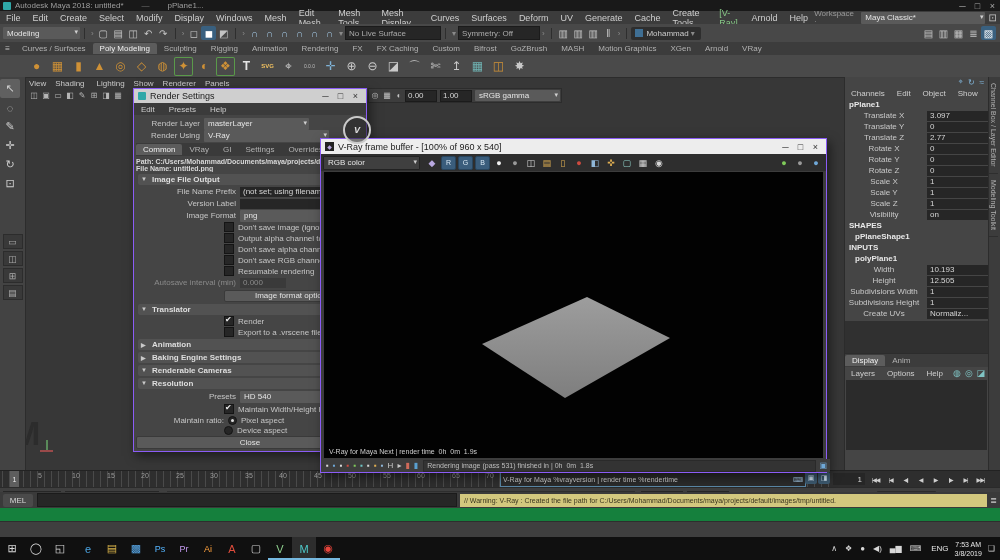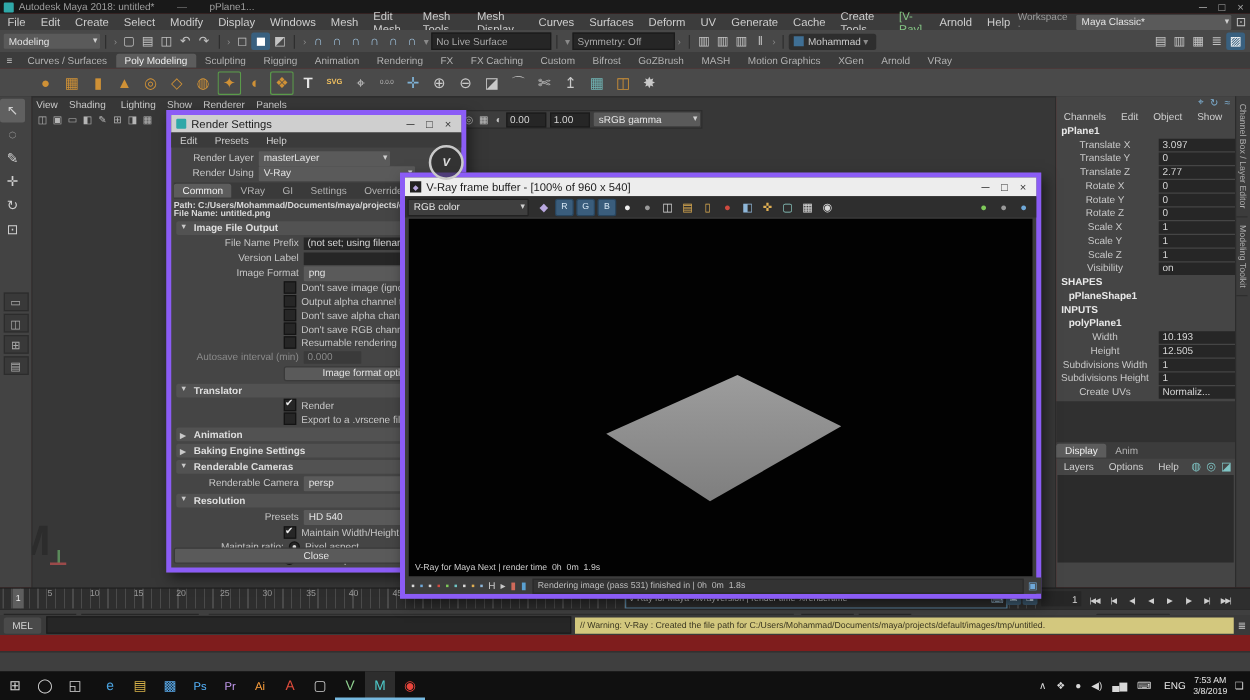--- a/index.html
+++ b/index.html
@@ -1,36 +1,36 @@
 <!DOCTYPE html>
 <html><head>
 <meta charset="utf-8">
 <style>
   html,body{margin:0;padding:0;background:#1a1a1a}
-  #app{position:relative;width:1000px;height:560px;overflow:hidden;background:#7f1d1d;
+  #app{position:relative;width:1000px;height:560px;overflow:hidden;background:#15803d;
        font-family:"Liberation Sans",sans-serif;color:#ccc;cursor:default}
   .abs{position:absolute}
   .r{display:flex;align-items:center}
   .t7{font-size:7px}.t8{font-size:8px}.t9{font-size:9px}
   .ico{display:inline-flex;align-items:center;justify-content:center;width:15px;height:14px;font-size:10px;color:#c3c3c3}
   .ico.on{background:#39607f;color:#fff;border-radius:2px}
   .sep{width:1px;height:11px;background:#2e2e2e;margin:0 4px}
   .arr{color:#8a8a8a;font-size:8px;margin:0 2px}
   .dk{background:#262626;border:1px solid #1b1b1b;color:#d6d6d6}
   .dd{background:#5a5a5a;color:#e4e4e4;position:relative;padding:0 13px 0 4px;height:12px;display:flex;align-items:center;font-size:8px;border-radius:1px}
   .dd::after{content:"▾";position:absolute;right:2px;top:1px;font-size:7px;color:#d0d0d0}
   .mitem{padding:0 6px;font-size:9px;color:#cfcfcf}
   .sh-tab{padding:1px 7px;font-size:8px;color:#b2b2b2;white-space:nowrap}
   .sh-tab.active{background:#5c5c5c;color:#efefef;border-radius:2px 2px 0 0}
   .sicon{width:19px;height:19px;display:inline-flex;align-items:center;justify-content:center;font-size:12px;margin:0 1px;border-radius:2px;overflow:hidden}
   .sicon.grn{box-shadow:inset 0 0 0 1px #5a9a4a}
   .tool{width:20px;height:19px;display:flex;align-items:center;justify-content:center;font-size:11px;color:#cfcfcf}
   .tool.active{background:#606060;border-radius:2px}
   .lay{width:18px;height:13px;display:flex;align-items:center;justify-content:center;font-size:9px;color:#aaa;margin:1px 0}
-  .win{position:absolute;background:#454545;border:4px solid #8b5cf6;box-shadow:3px 4px 10px rgba(0,0,0,.5)}
+  .win{position:absolute;background:#454545;border:1px solid #8b5cf6;box-shadow:3px 4px 10px rgba(0,0,0,.5)}
   .wtitle{height:14px;display:flex;align-items:center;padding:0 3px 0 4px;font-size:9px;color:#1c1c1c}
   .winbtn{width:15px;text-align:center;font-size:9px;color:#333}
   .sec{background:#525252;border-radius:2px;height:11px;display:flex;align-items:center;font-weight:bold;color:#dedede;font-size:8px;padding-left:14px;position:relative;margin:2px 2px 0 2px}
   .sec::before{content:"▼";position:absolute;left:3px;top:2px;font-size:6px;color:#c9c9c9}
   .sec.closed::before{content:"▶"}
   .rrow{display:flex;align-items:center;height:11px;margin-top:1px;font-size:8px;color:#c6c6c6}
   .rlab{width:100px;text-align:right;padding-right:4px;white-space:nowrap;overflow:hidden}
   .vb{background:#262626;height:10px;display:flex;align-items:center;padding:0 3px;font-size:8px;color:#d6d6d6;overflow:hidden;white-space:nowrap}
   .cb{width:8px;height:8px;background:#262626;border:1px solid #141414;display:inline-block;margin-right:4px;position:relative;flex:none}
   .cb.on::after{content:"✔";position:absolute;left:0;top:-2px;font-size:8px;color:#ededed}
@@ -382,26 +382,20 @@
 
       <div class="sec closed">
           <span>Animation</span>
         </div>
       <div class="sec closed">
           <span>Baking Engine Settings</span>
         </div>
       <div class="sec">
           <span>Renderable Cameras</span>
         </div>
-      <div class="rrow" style="height:13px">
-          <span class="rlab">Renderable Camera</span>
-        <span class="dd" style="width:105px">
-            <span>persp</span>
-          </span>
-        </div>
 
       <div class="sec">
           <span>Resolution</span>
         </div>
       <div class="rrow" style="height:13px">
           <span class="rlab">Presets</span>
         <span class="dd" style="width:105px">
             <span>HD 540</span>
           </span>
         </div>

